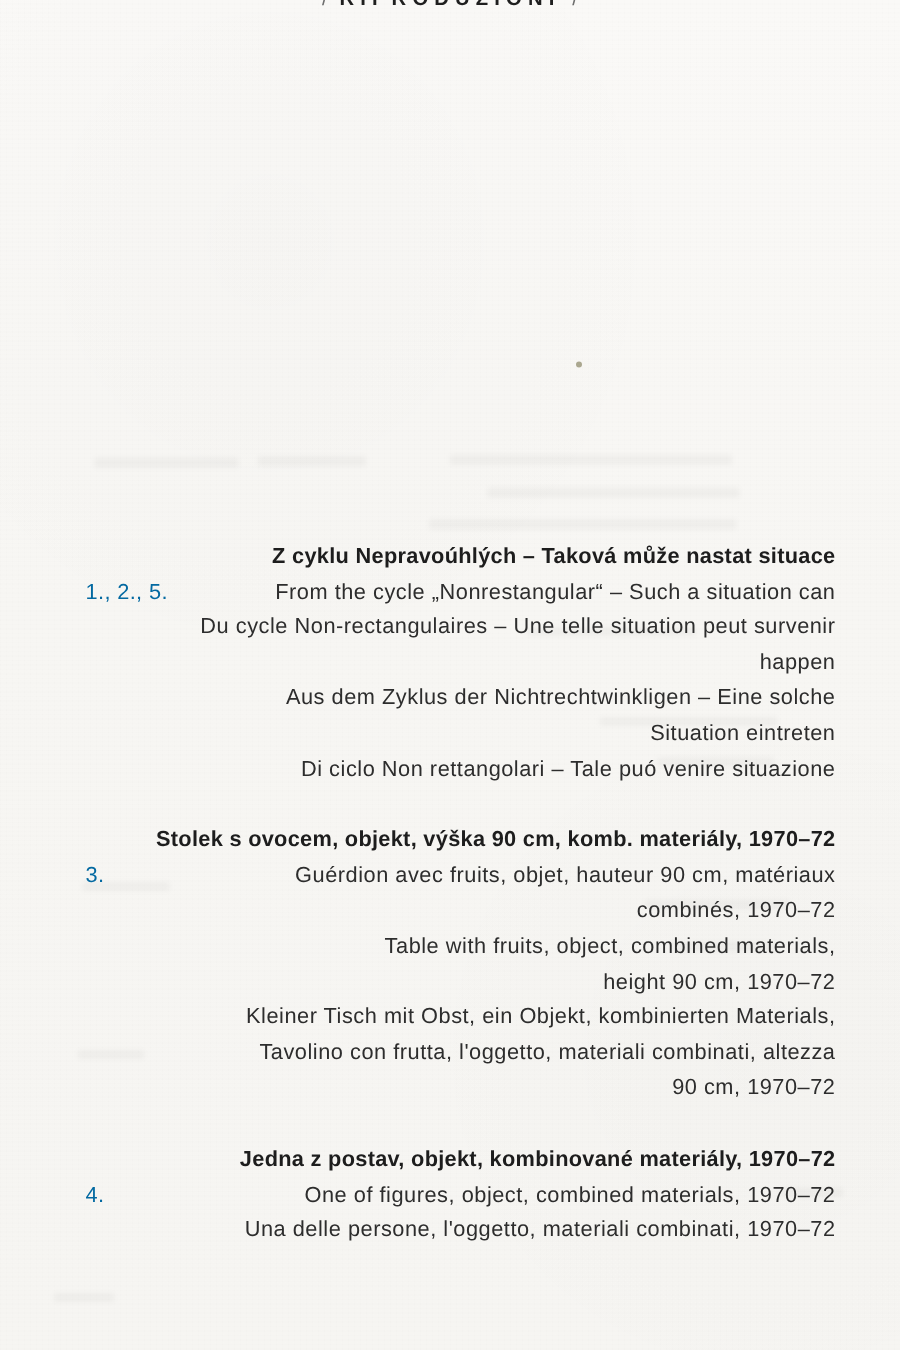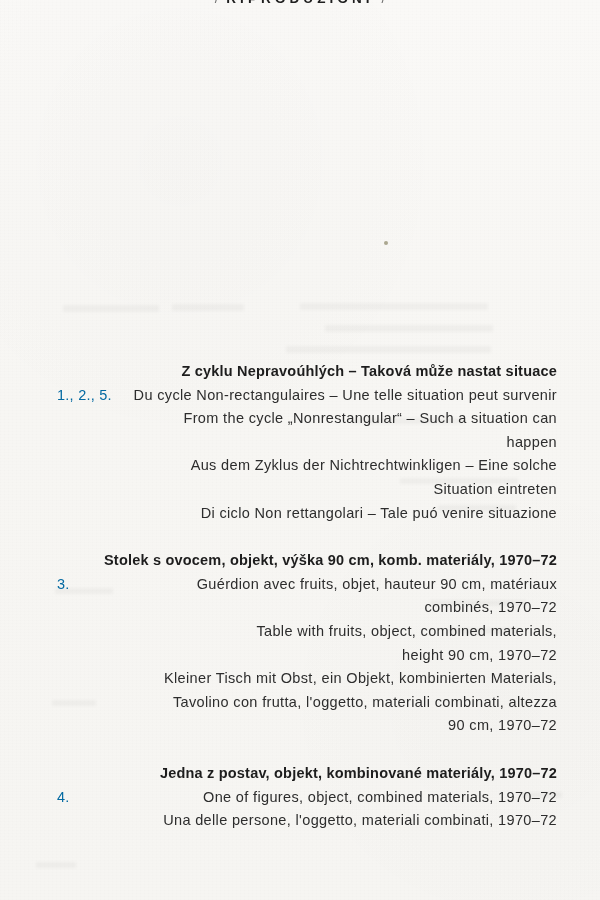--- a/index.html
+++ b/index.html
@@ -148,22 +148,22 @@
 <div class="ghost-b" style="left:36px;  top:862px; width:40px;  height:6px;"></div>
 
 <div class="speck" style="left:384px; top:241px;"></div>
 
 <div class="running-head"><span class="slash">/</span> <span>RIPRODUZIONI</span> <span class="slash">/</span></div>
 
 <div class="catalogue" id="catalogue">
     <div class="entry wide-num">
       <div class="entry-number wide">1., 2., 5.</div>
       <div class="line bold">Z cyklu Nepravoúhlých – Taková může nastat situace</div>
+      <div class="line">From the cycle „Nonrestangular“ – Such a situation can</div>
       <div class="line">Du cycle Non-rectangulaires – Une telle situation peut survenir</div>
-      <div class="line">From the cycle „Nonrestangular“ – Such a situation can</div>
       <div class="line">happen</div>
       <div class="line">Aus dem Zyklus der Nichtrechtwinkligen – Eine solche</div>
       <div class="line">Situation eintreten</div>
       <div class="line">Di ciclo Non rettangolari – Tale puó venire situazione</div>
     </div>
     <div class="entry">
       <div class="entry-number">3.</div>
       <div class="line bold">Stolek s ovocem, objekt, výška 90 cm, komb. materiály, 1970–72</div>
       <div class="line">Guérdion avec fruits, objet, hauteur 90 cm, matériaux</div>
       <div class="line">combinés, 1970–72</div>

